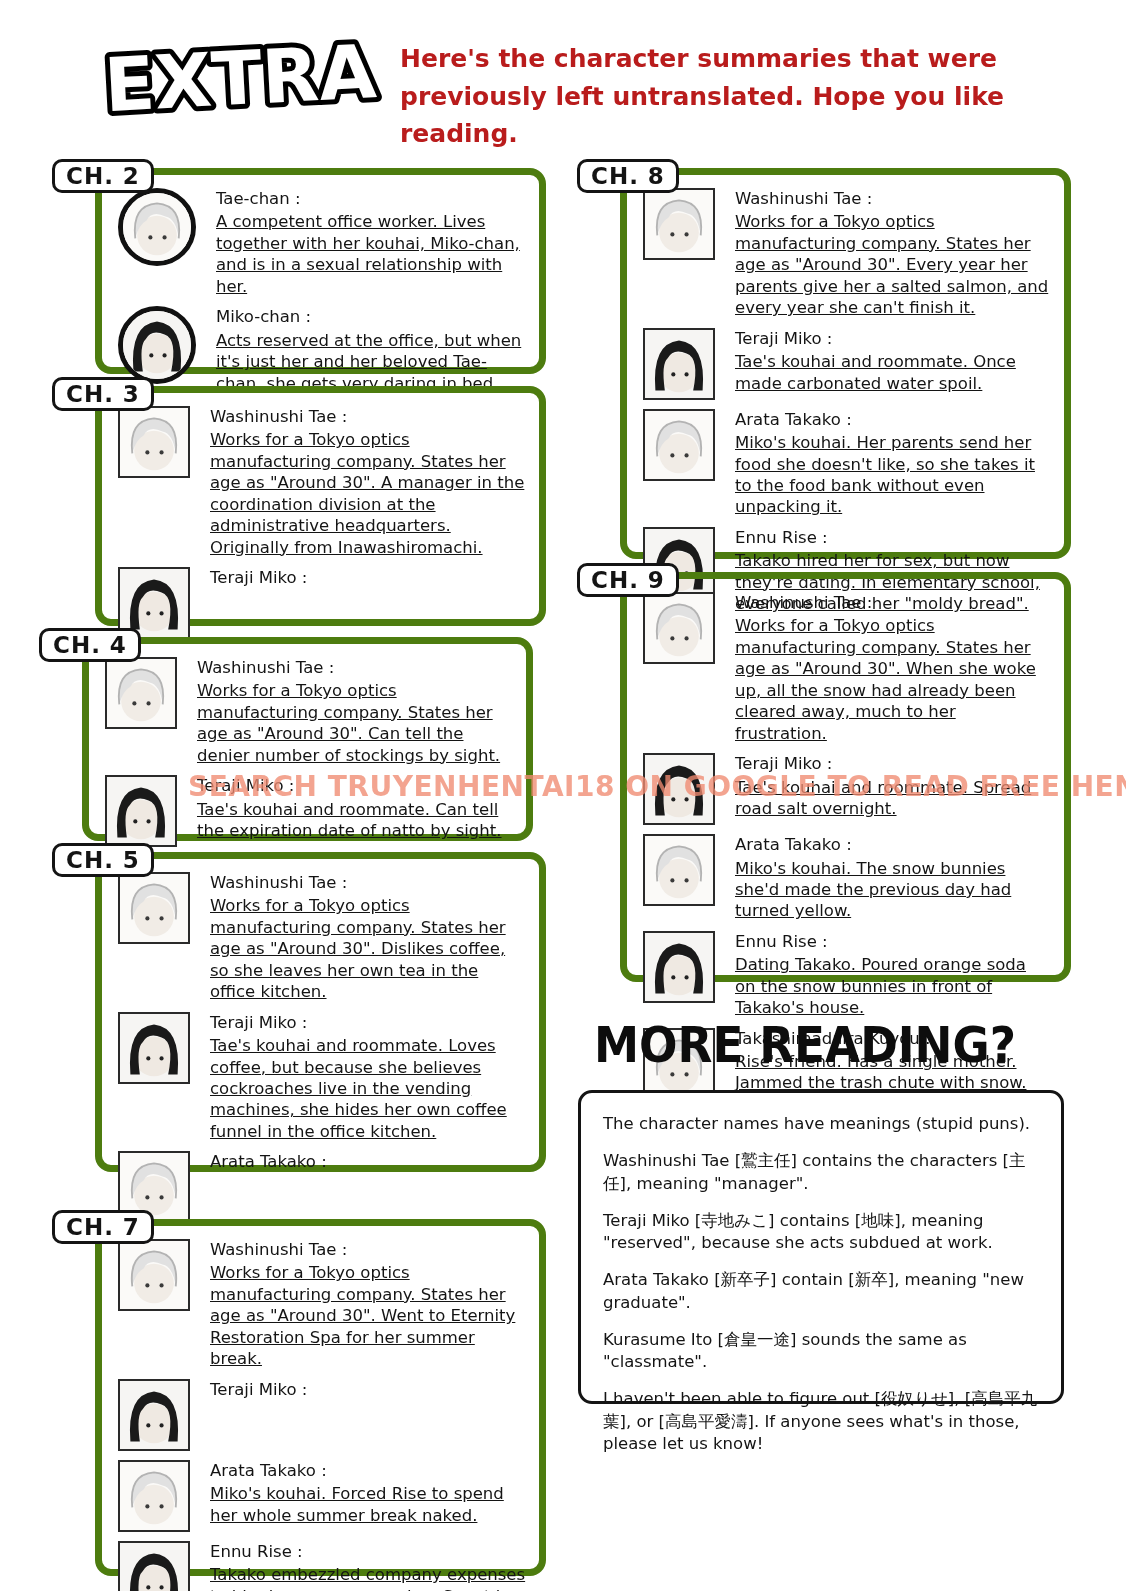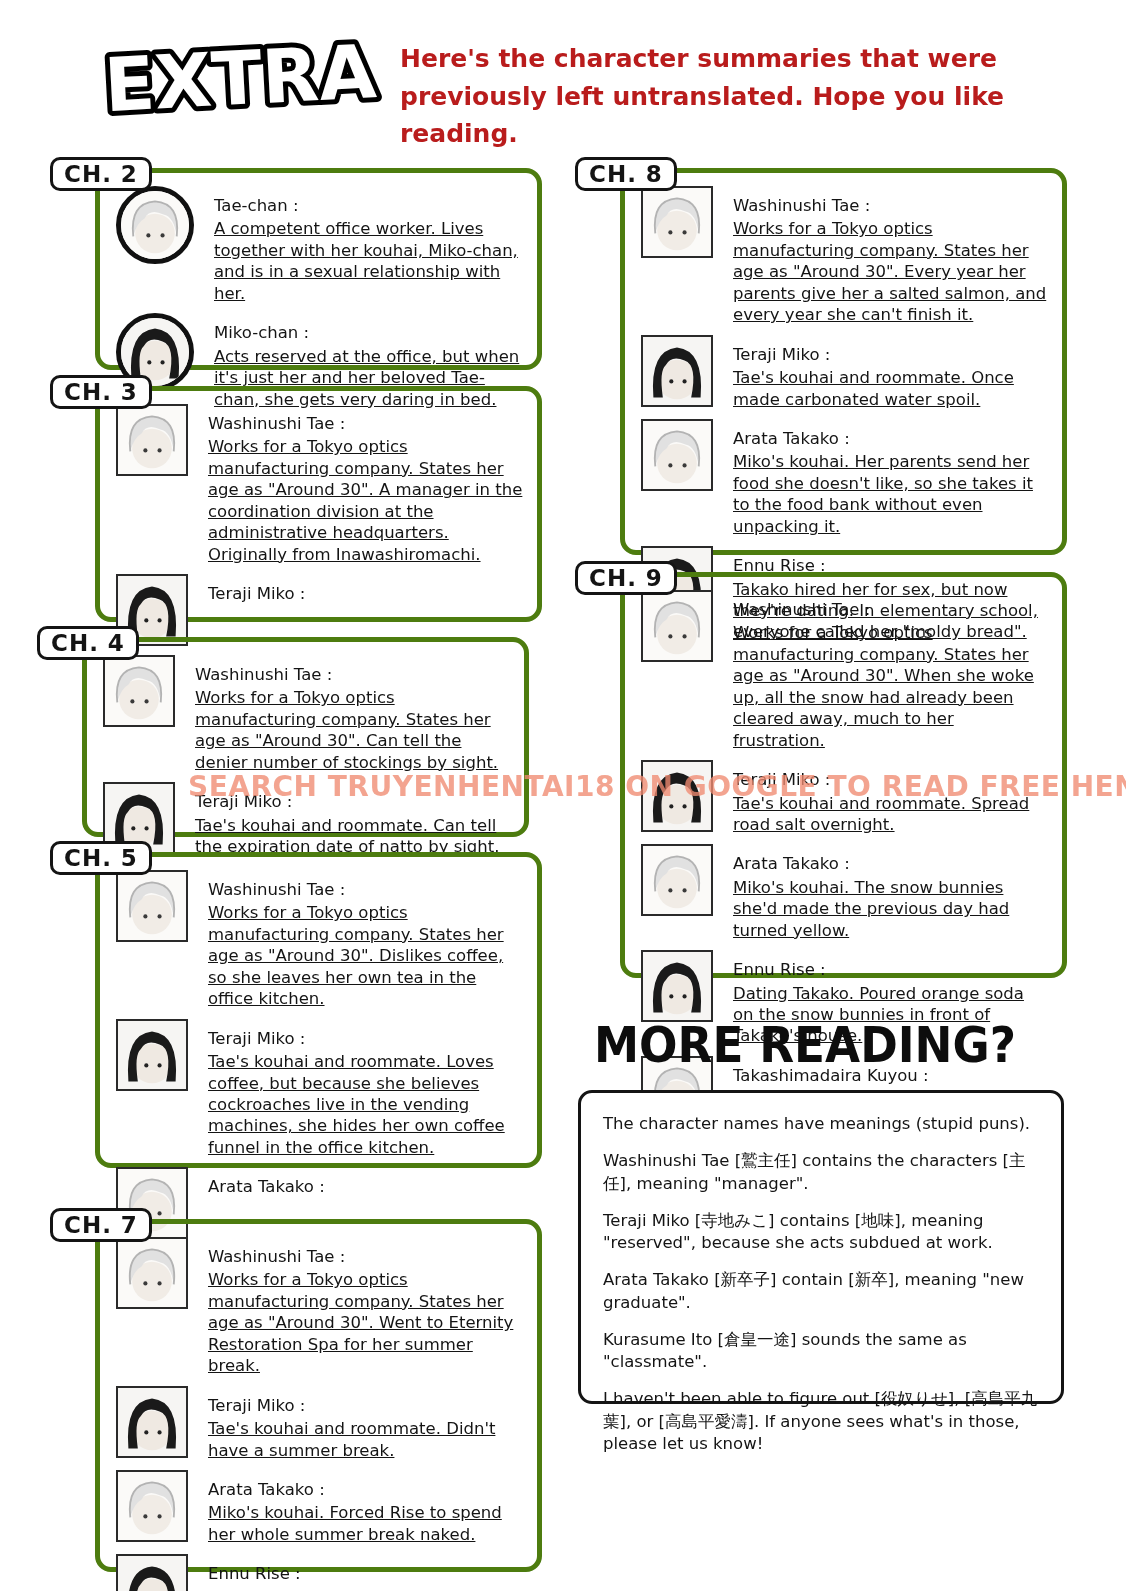--- a/index.html
+++ b/index.html
@@ -8,37 +8,37 @@
     font-family:"DejaVu Sans",sans-serif;color:#141414;overflow:hidden;
   }
   
   .extra-logo{position:absolute;left:92px;top:20px;}
   .tagline{
     position:absolute;left:400px;top:40px;width:692px;
     font-size:25px;font-weight:bold;line-height:1.5;color:#b91c1c;
   }
   
   .chapter{
-    position:absolute;border:5px solid #4d7c0f;border-radius:16px;background:transparent;
+    position:absolute;border:7px solid #4d7c0f;border-radius:16px;background:transparent;
   }
   .ch-label{
     position:absolute;left:-50px;top:-16px;background:#fff;border:3px solid #141414;
     border-radius:10px;padding:1px 11px;font-weight:bold;font-size:23px;
     white-space:nowrap;z-index:3;letter-spacing:1px;
   }
   .rows{padding:13px 13px 6px 16px;display:flex;flex-direction:column;}
   .row{display:flex;gap:20px;margin-bottom:9px;align-items:flex-start;}
   .avatar{
     flex:0 0 72px;width:72px;height:72px;border:2px solid #2a2a2a;
     overflow:hidden;background:#fff;box-sizing:border-box;
   }
   .avatar svg{display:block;width:100%;height:100%;}
   .round-avatars .avatar{border-radius:50%;border:5px solid #111;flex-basis:78px;width:78px;height:78px;}
   .txt{flex:1 1 auto;min-width:0;}
-  .cname{font-size:16.5px;line-height:1.3;margin-bottom:2px;margin-top:9px;}
+  .cname{font-size:16.5px;line-height:1.3;margin-bottom:2px;}
   .cdesc{font-size:16.5px;line-height:1.3;text-decoration:underline;}
   
   .more-title{position:absolute;left:588px;top:1004px;}
   .info{
     position:absolute;left:578px;top:1090px;width:486px;height:314px;
     border:3px solid #141414;border-radius:14px;box-sizing:border-box;
     padding:20px 22px 10px 22px;background:#fff;
   }
   .info p{margin:0 0 15px 0;font-size:16.5px;line-height:1.35;}
   
@@ -247,21 +247,20 @@
             <svg viewBox="0 0 72 72" preserveAspectRatio="none">
               <rect width="72" height="72" fill="#f6f5f3"></rect>
               <circle cx="36" cy="45" r="21" fill="#efe9e2"></circle>
               <path d="M11 64 Q7 14 36 11 Q65 14 61 64 L51 64 Q58 30 44 25 Q30 19 24 30 Q17 36 21 64 Z" fill="#1a1a1a"></path>
               <circle cx="30" cy="47" r="2.2" fill="#222"></circle>
               <circle cx="44" cy="47" r="2.2" fill="#222"></circle>
             </svg>
           </div>
     <div class="txt">
       <div class="cname">Teraji Miko :</div>
-      <div class="cdesc">Tae's kouhai and roommate. Didn't have a summer break.</div>
     </div>
   </div>
         <div class="row">
     <div class="avatar light">
             <svg viewBox="0 0 72 72" preserveAspectRatio="none">
               <rect width="72" height="72" fill="#fbfaf8"></rect>
               <circle cx="36" cy="45" r="21" fill="#f1ece6"></circle>
               <path d="M13 48 Q9 13 36 11 Q63 13 59 48 Q56 27 45 25 Q31 18 25 29 Q17 33 13 48 Z" fill="#e1e1e1"></path>
               <path d="M13 48 Q9 13 36 11 Q63 13 59 48" fill="none" stroke="#b3b3b3" stroke-width="2"></path>
               <circle cx="29" cy="47" r="2.2" fill="#3a3a3a"></circle>

